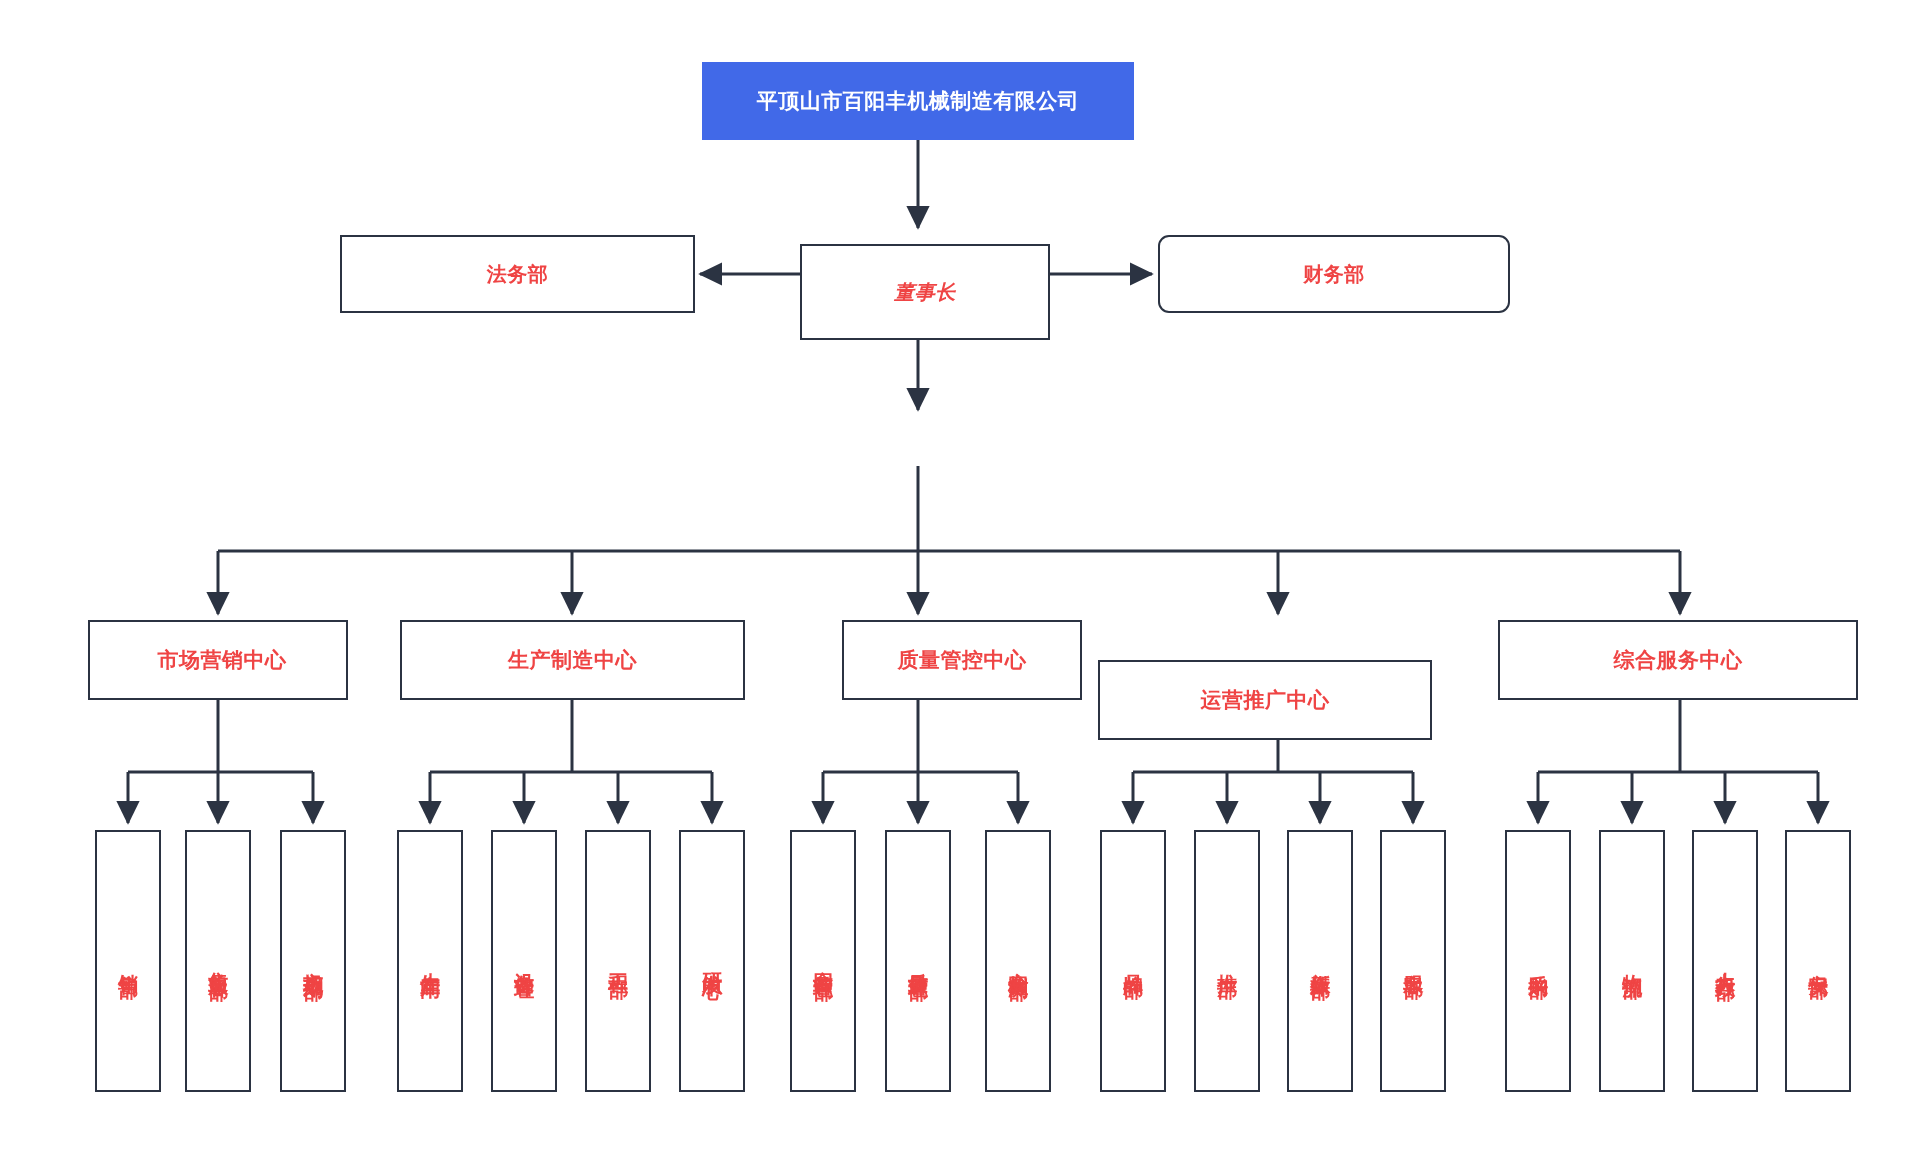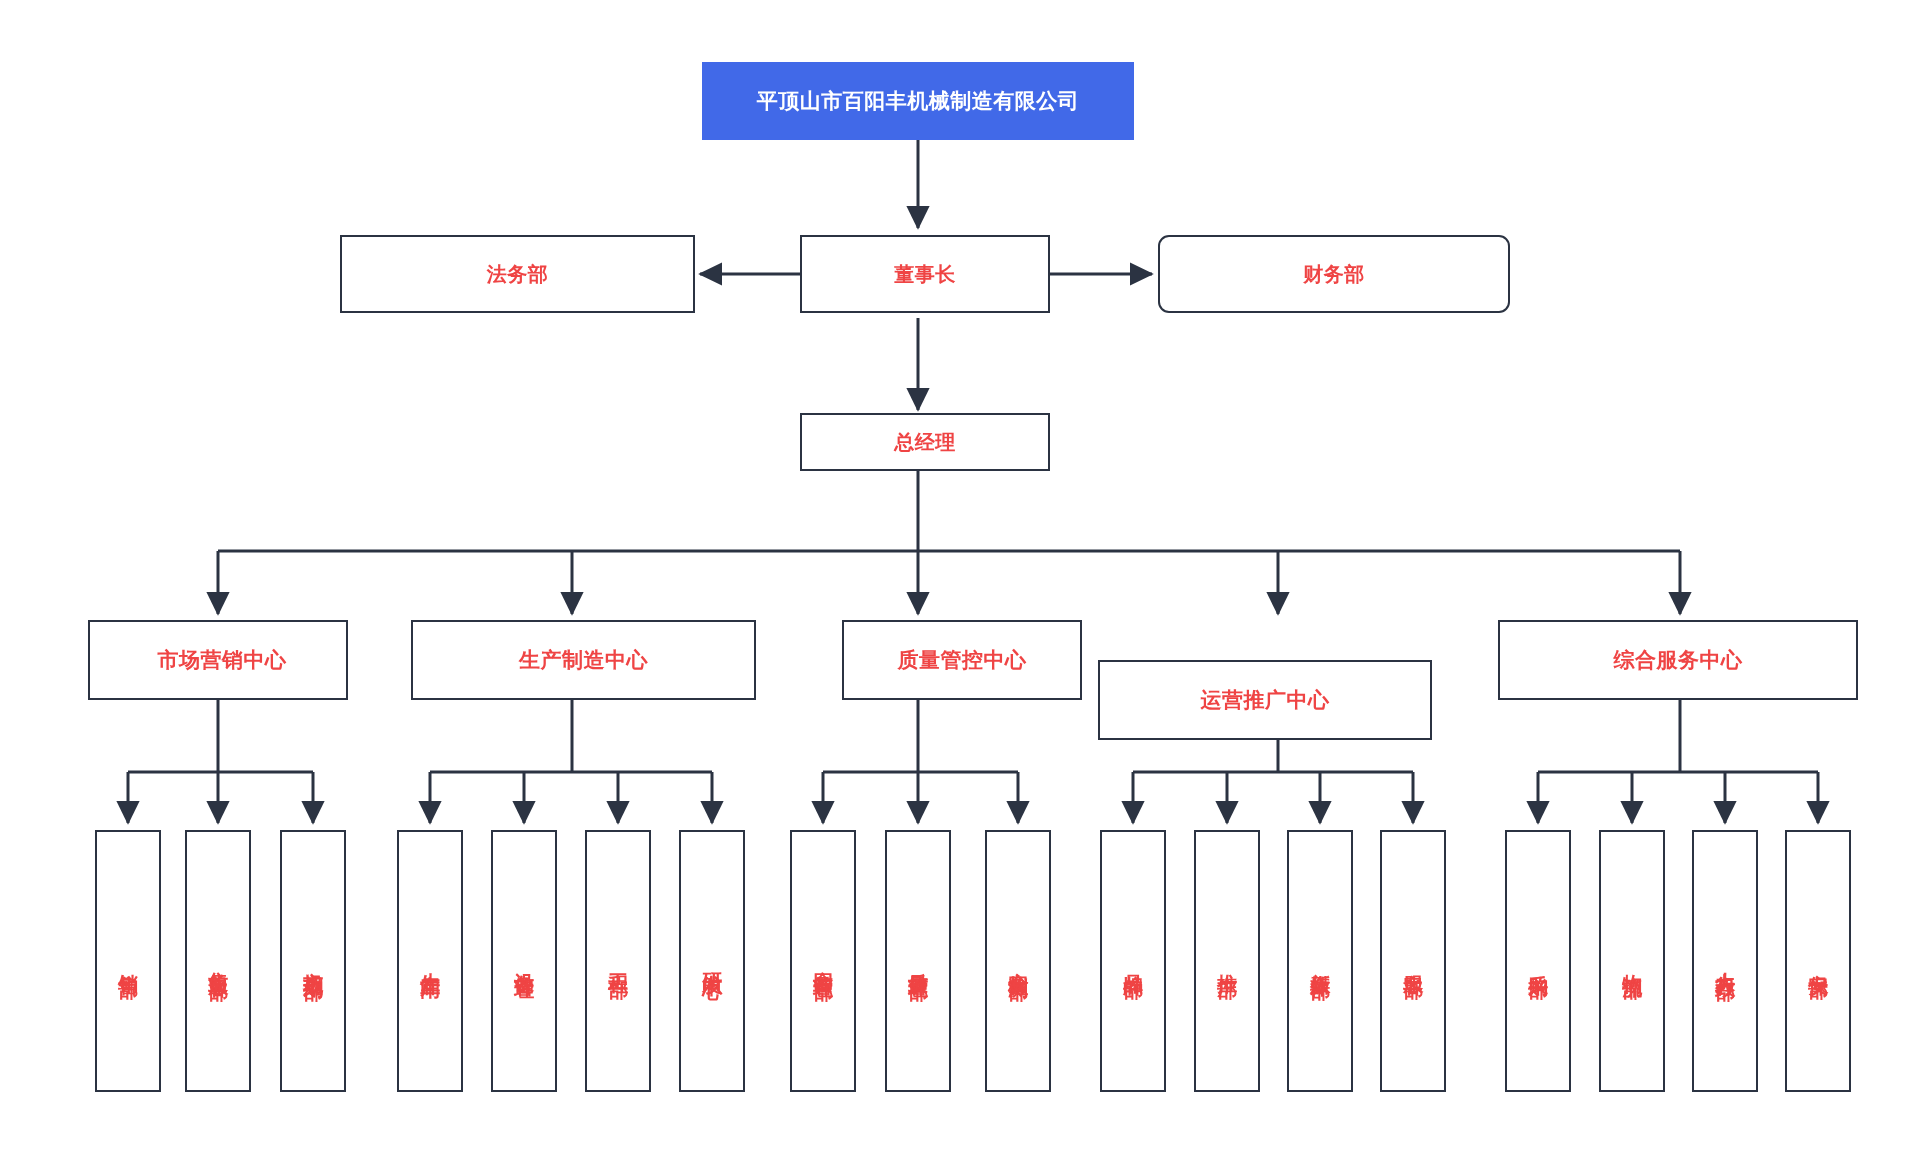--- a/index.html
+++ b/index.html
@@ -130,36 +130,33 @@
   </svg>
 
   <div class="node root" style="left:702px; top:62px; width:432px; height:78px;">
     <span>平顶山市百阳丰机械制造有限公司</span>
   </div>
 
   <div class="node exec" style="left:340px; top:235px; width:355px; height:78px;">
     <span>法务部</span>
   </div>
 
-  <div class="node exec" style="left:800px; top:235px; width:250px; height:78px;">
+  <div class="node exec" style="left:800px; top:244px; width:250px; height:96px;font-style:italic;">
     <span>董事长</span>
   </div>
 
   <div class="node exec" style="left:1158px; top:235px; width:352px; height:78px;border-radius:11px;">
     <span>财务部</span>
   </div>
 
-  <div class="node exec" style="left:800px; top:413px; width:250px; height:58px;">
-    <span>总经理</span>
-  </div>
 
   <div class="node center" style="left:88px; top:620px; width:260px; height:80px;padding-left:8px;">
     <span>市场营销中心</span>
   </div>
-  <div class="node center" style="left:400px; top:620px; width:345px; height:80px;margin-left:11px;">
+  <div class="node center" style="left:400px; top:620px; width:345px; height:80px;">
     <span>生产制造中心</span>
   </div>
   <div class="node center" style="left:842px; top:620px; width:240px; height:80px;">
     <span>质量管控中心</span>
   </div>
   <div class="node center" style="left:1098px; top:620px; width:334px; height:80px;margin-top:40px;">
     <span>运营推广中心</span>
   </div>
   <div class="node center" style="left:1498px; top:620px; width:360px; height:80px;">
     <span>综合服务中心</span>

